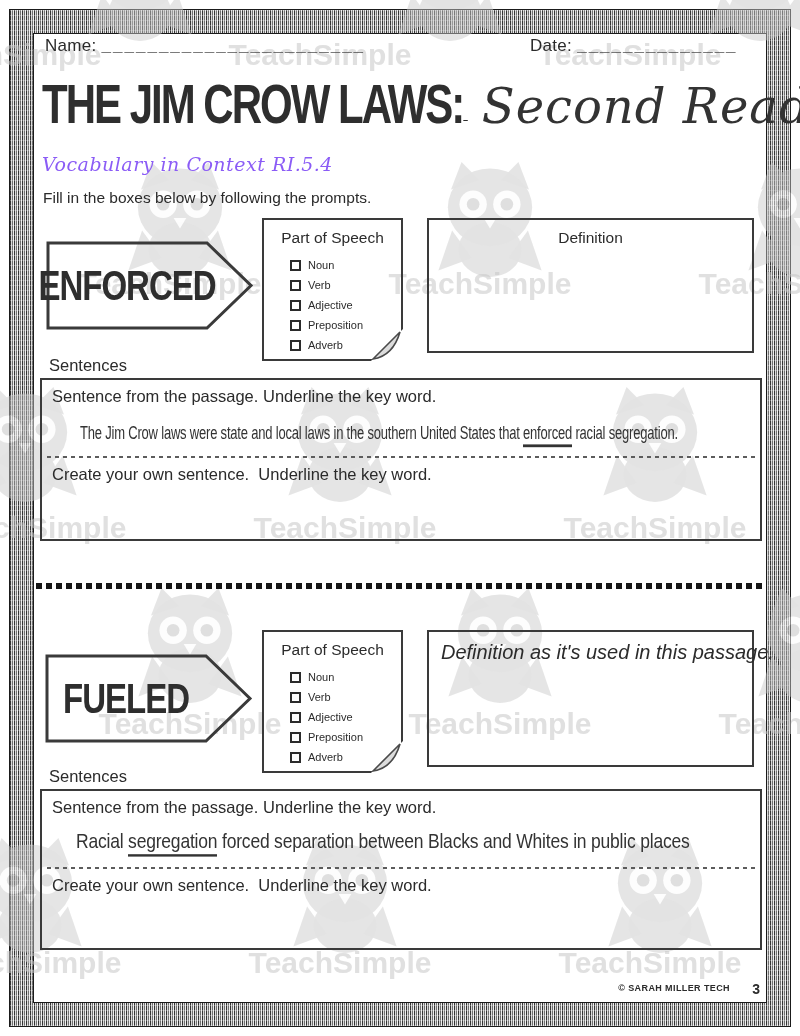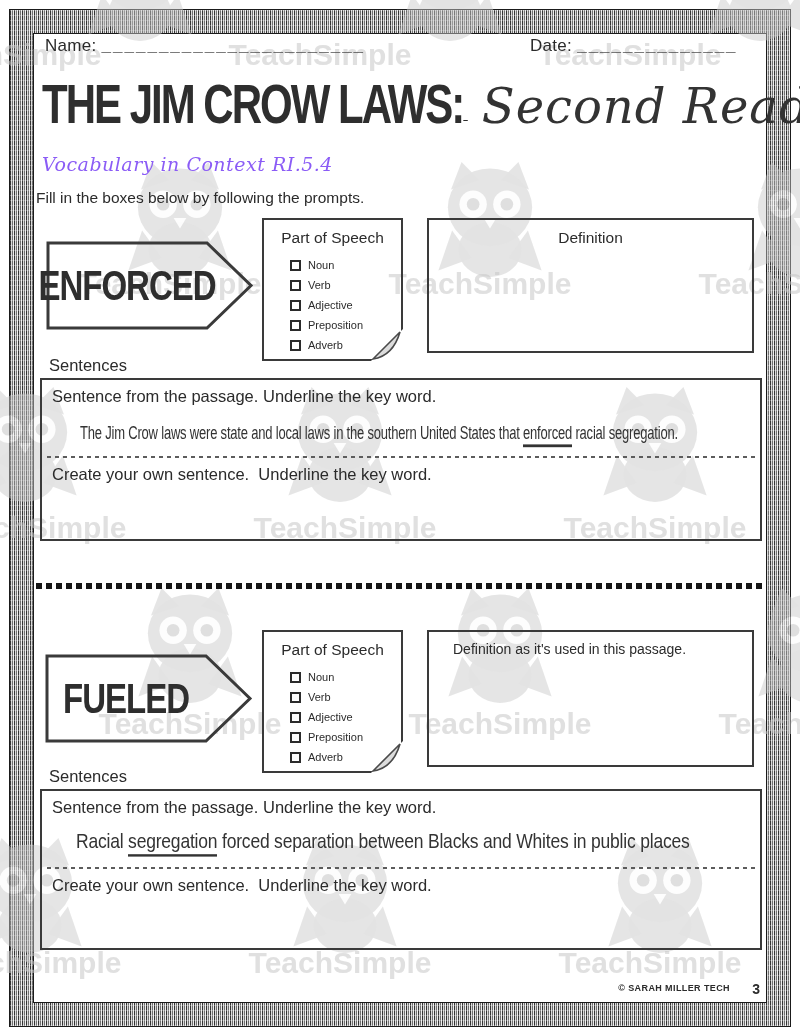--- a/index.html
+++ b/index.html
@@ -39,42 +39,42 @@
     transform:scaleY(1.3); transform-origin:center; color:#2e2e2e;
   }
   .title-script{
     display:inline-block; font-family:"DejaVu Serif",serif; font-style:italic;
     font-size:48px; margin-left:14px; letter-spacing:1px; color:#333; vertical-align:-4px;
   }
   .subtitle{
     left:42px; top:153px; font-family:"DejaVu Serif",serif; font-style:italic;
     font-size:19px; letter-spacing:.5px; color:#8b5cf6; white-space:nowrap;
   }
-  .instructions{ left:36px; top:189px; font-size:15.5px; white-space:nowrap; }
+  .instructions{ left:43px; top:189px; font-size:15.5px; white-space:nowrap; }
   
   .word-label{
     display:flex; align-items:center; justify-content:center;
     font-weight:700; letter-spacing:-1px; color:#2e2e2e;
   }
   .word-label span{ display:inline-block; font-size:33px; transform:scaleY(1.3); }
   
   .pos-box{ width:141px; height:143px; border:2px solid #3a3a3a; background:transparent; }
   .pos-title{ margin-top:9px; text-align:center; font-size:15.5px; white-space:nowrap; }
   .pos-list{ margin-top:8px; padding-left:26px; }
   .pos-row{ height:20px; display:flex; align-items:center; }
   .cbx{
     width:11px; height:11px; border:2px solid #2b2b2b; margin-right:7px;
     display:inline-block; background:transparent; flex:0 0 auto;
   }
   .pos-opt{ font-size:11px; white-space:nowrap; }
   .curl{ position:absolute; right:-2px; bottom:-2px; }
   
   .def-box{ width:327px; border:2px solid #3a3a3a; background:transparent; }
   .def-title-center{ margin-top:9px; text-align:center; font-size:15.5px; }
-  .def-title-left{ margin:9px 0 0 24px; font-size:14px; white-space:nowrap; }
+  .def-title-left{ margin:9px 0 0 12px; font-size:20px; white-space:nowrap;font-style:italic; }
   
   .sent-label{ font-size:16.5px; white-space:nowrap; }
   .sent-box{ width:722px; border:2px solid #3a3a3a; background:transparent; }
   .prompt{ position:absolute; left:10px; font-size:16.5px; white-space:pre-wrap; }
   .passage{ position:absolute; white-space:nowrap; color:#333; }
   .passage .kw{ border-bottom:2px solid #333; padding-bottom:1px; }
   .passage-condensed{
     font-size:13px; letter-spacing:-.2px; transform:scaleY(1.4); transform-origin:top left;
   }
   .passage-large{

